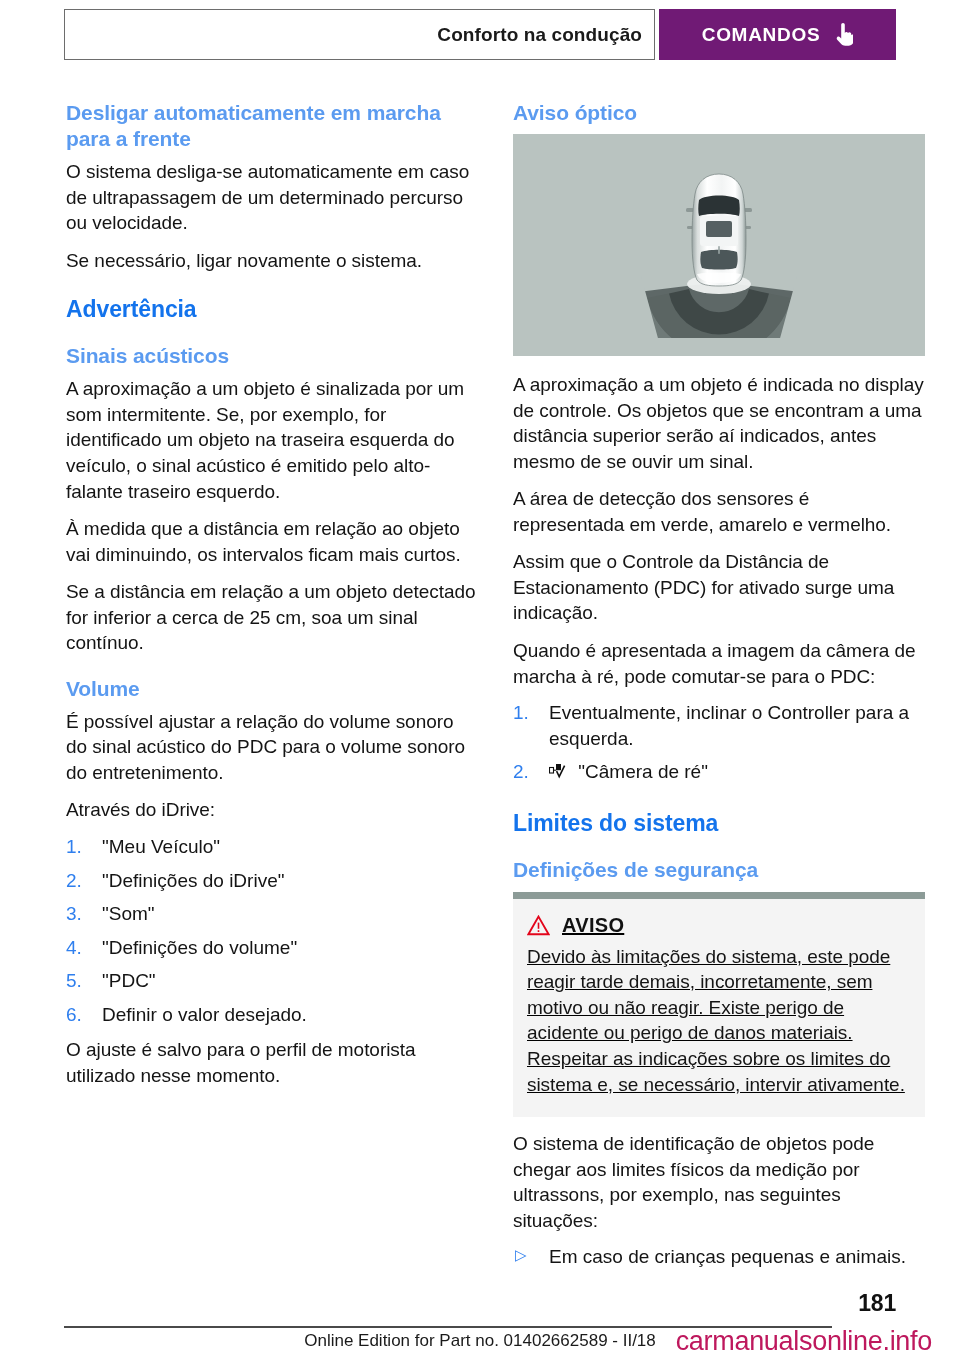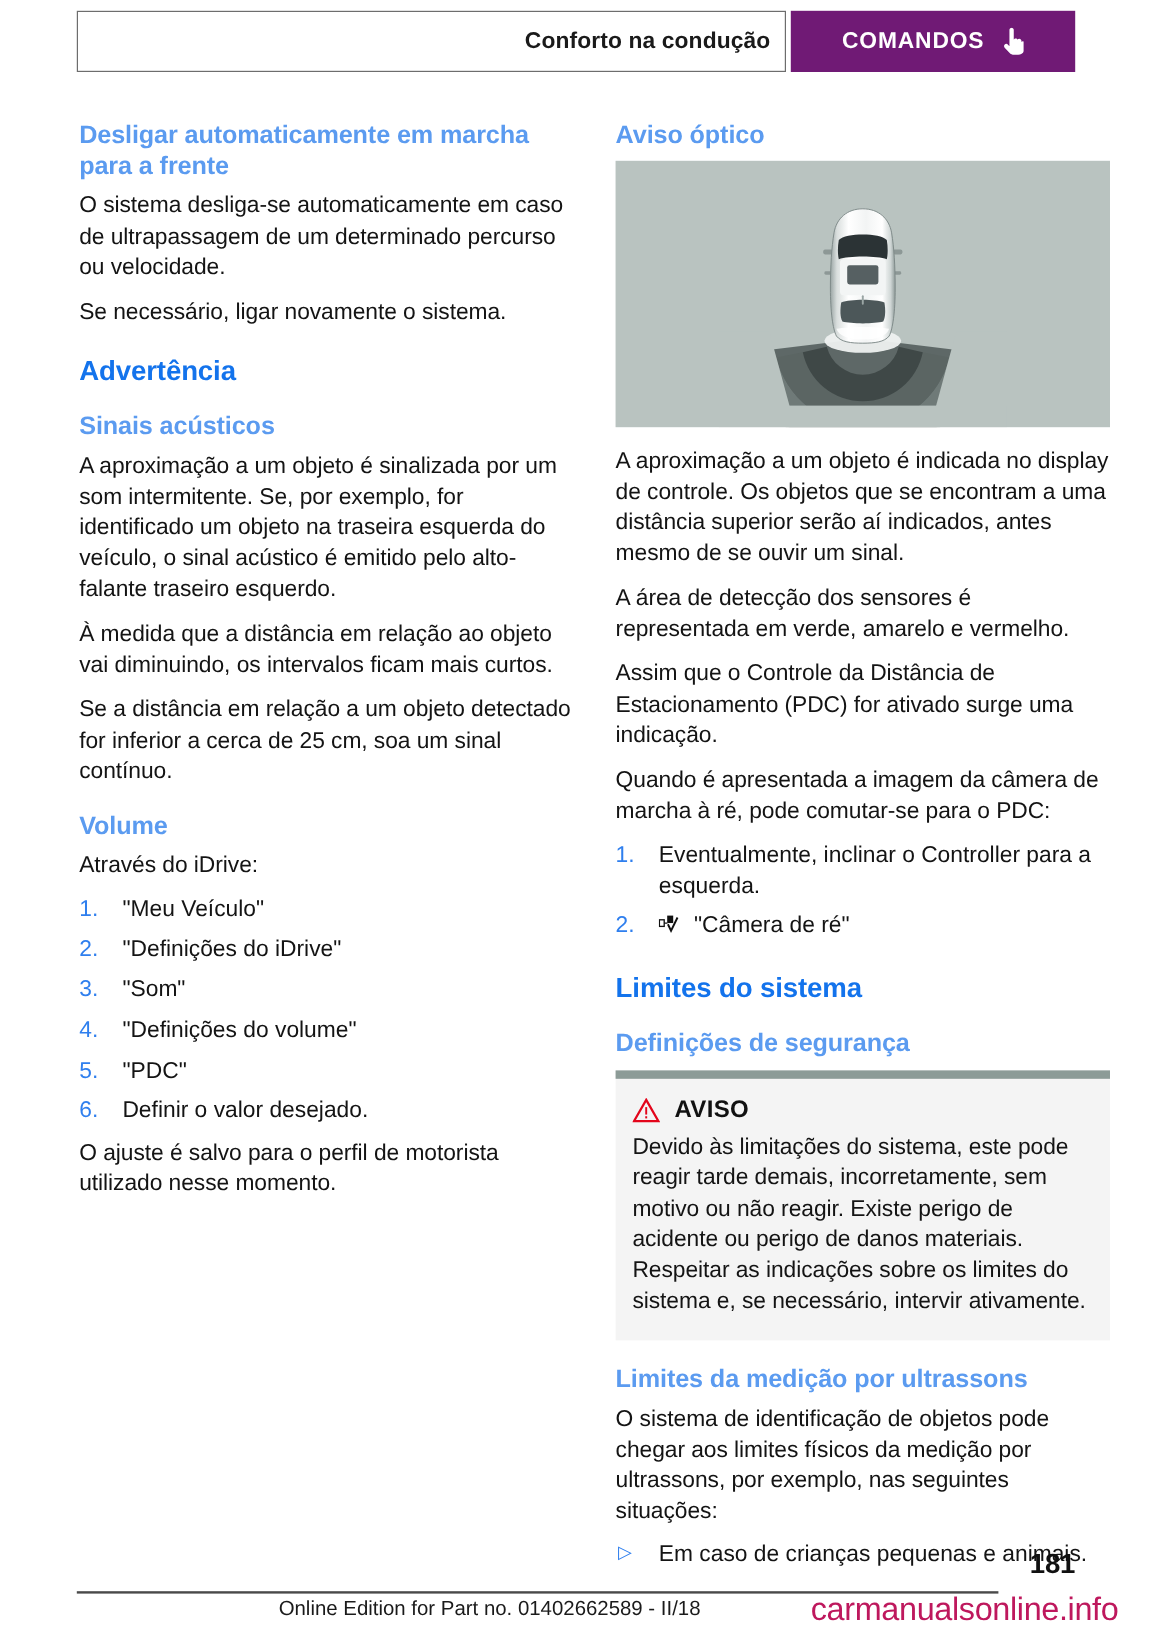--- a/index.html
+++ b/index.html
@@ -166,20 +166,21 @@
   }
   .fig-svg { display: block; width: 100%; height: 100%; }
 
   
   .warnbox {
     width: 412px;
     background: #f4f4f4;
     border-top: 7px solid #8c9b97;
     padding: 15px 14px 20px 14px;
     margin: 9px 0 14px 0;
+    text-decoration: underline;
   }
   .warn-head {
     display: flex;
     align-items: center;
     gap: 12px;
     margin-bottom: 7px;
   }
   .warn-title {
     font-size: 20px;
     font-weight: bold;
@@ -211,21 +212,21 @@
     left: 64px;
     top: 36px;
     width: 768px;
     height: 2px;
     background: #4a4a4a;
   }
   .foot-line {
     position: absolute;
     left: 0;
     top: 41px;
-    width: 816px;
+    width: 960px;
     text-align: center;
     font-size: 17px;
     color: #1a1a1a;
     white-space: nowrap;
   }
   .watermark {
     position: absolute;
     right: 28px;
     top: 36px;
     font-size: 27px;
@@ -264,20 +265,21 @@
     <p class="body">Se necessário, ligar novamente o sistema.</p>
 
     <h1 class="major">Advertência</h1>
 
     <h2 class="sub">Sinais acústicos</h2>
     <p class="body">A aproximação a um objeto é sinalizada por um som intermitente. Se, por exemplo, for identificado um objeto na traseira esquerda do veículo, o sinal acústico é emitido pelo alto-falante traseiro esquerdo.</p>
     <p class="body">À medida que a distância em relação ao objeto vai diminuindo, os intervalos ficam mais curtos.</p>
     <p class="body">Se a distância em relação a um objeto detectado for inferior a cerca de 25 cm, soa um sinal contínuo.</p>
 
     <h2 class="sub">Volume</h2>
+    <p class="body">É possível ajustar a relação do volume sonoro do sinal acústico do PDC para o volume sonoro do entretenimento.</p>
     <p class="body tight">Através do iDrive:</p>
 
     <ol class="steps">
       <li>
         <span class="num">1.</span>
         <span>"Meu Veículo"</span>
       </li>
       <li>
         <span class="num">2.</span>
         <span>"Definições do iDrive"</span>
@@ -426,21 +428,20 @@
             <path d="M11.5 1.6 L21.6 19.2 L1.4 19.2 Z" fill="none" stroke="#e3051b" stroke-width="1.9"></path>
             <rect x="10.7" y="7.6" width="1.6" height="6.2" fill="#e3051b"></rect>
             <rect x="10.7" y="15.2" width="1.6" height="1.8" fill="#e3051b"></rect>
           </svg>
         </span>
         <span class="warn-title">AVISO</span>
       </div>
       <p class="body">Devido às limitações do sistema, este pode reagir tarde demais, incorretamente, sem motivo ou não reagir. Existe perigo de acidente ou perigo de danos materiais. Respeitar as indicações sobre os limites do sistema e, se necessário, intervir ativamente.</p>
     </div>
 
-    <h2 class="sub">Limites da medição por ultrassons</h2>
     <p class="body tight">O sistema de identificação de objetos pode chegar aos limites físicos da medição por ultrassons, por exemplo, nas seguintes situações:</p>
 
     <ul class="tri">
       <li>
         <span class="tri-mark">▷</span>
         <span>Em caso de crianças pequenas e animais.</span>
       </li>
     </ul>
   </div>
 

